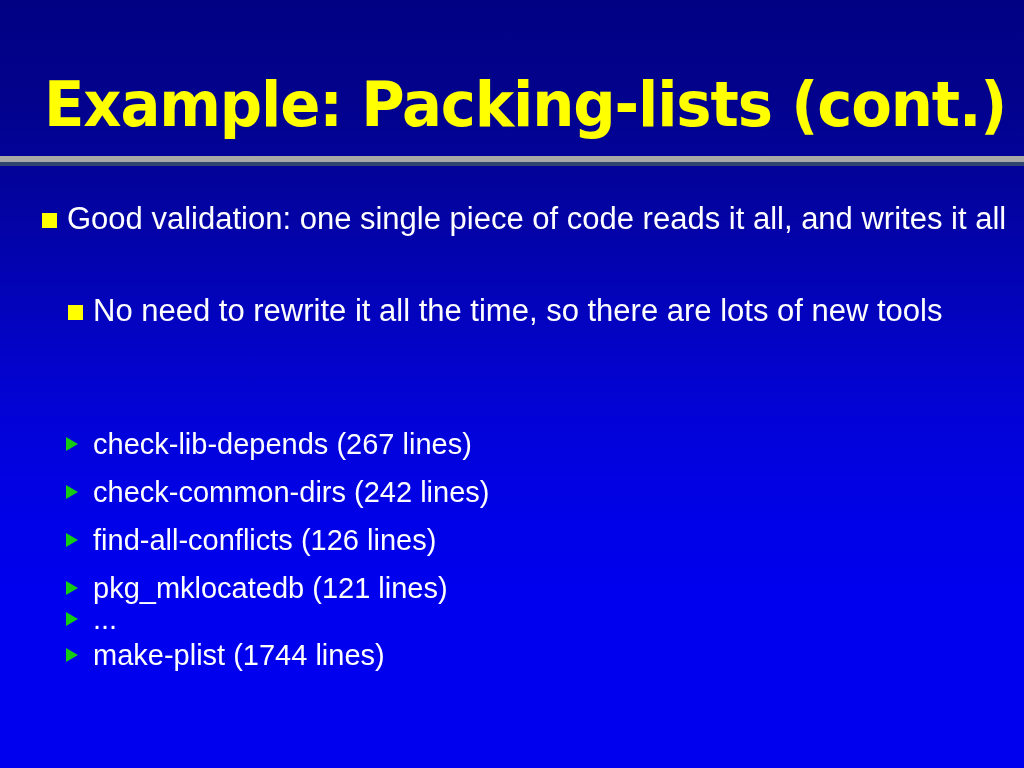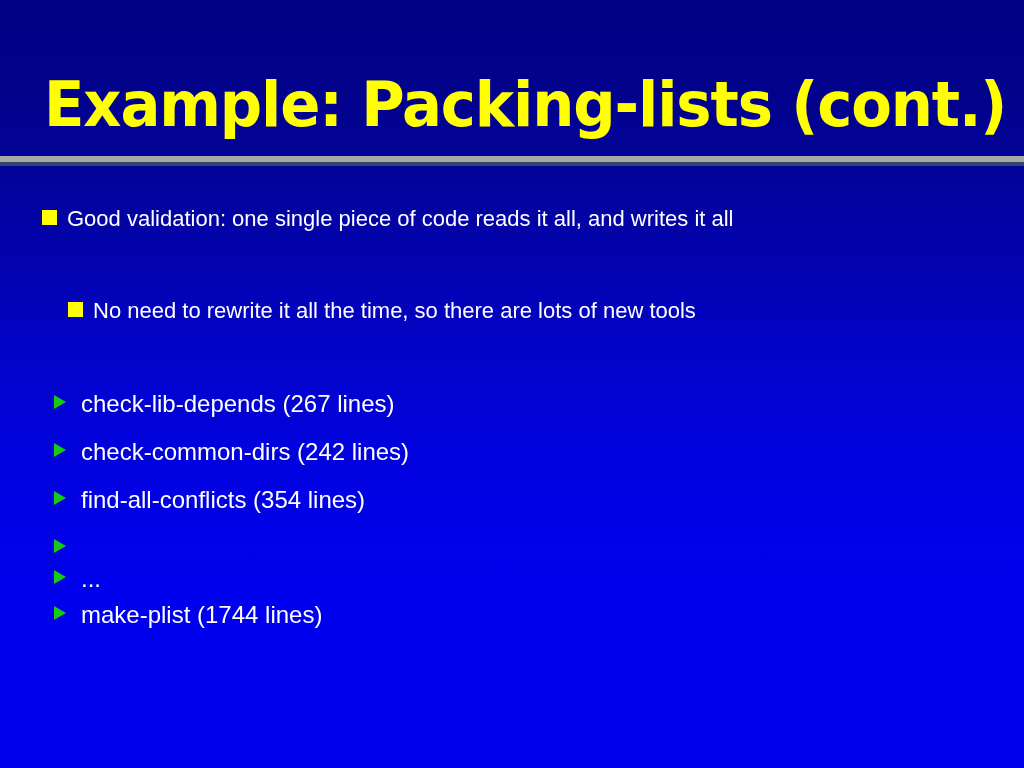--- a/index.html
+++ b/index.html
@@ -77,21 +77,21 @@
     height: 592px;
   }
 
   
   .l1-block {
     position: absolute;
     left: 0;
     width: 1024px;
     color: #ffffff;
     font-family: "Liberation Sans", sans-serif;
-    font-size: 22px;
+    font-size: 31px;
     line-height: 45px;
     text-indent: 42px;
     white-space: normal;
     word-break: break-all;
     overflow-wrap: anywhere;
   }
   .l1-text {
     white-space: normal;
   }
   .sq-bullet {
@@ -102,27 +102,28 @@
     vertical-align: 1px;
     margin-right: 10px;
   }
 
   #l1-item-0 { top: 20px; }
   #l1-item-1 { top: 112px; padding-left: 26px; }
 
   
   .l2-item {
     position: absolute;
-    left: 54px;
+    left: 66px;
     width: 900px;
     color: #ffffff;
     font-family: "Liberation Sans", sans-serif;
-    font-size: 24px;
+    font-size: 29px;
     line-height: 40px;
     white-space: nowrap;
+    margin-top: 40px;
   }
   .tri-bullet {
     display: inline-block;
     width: 0;
     height: 0;
     border-top: 7px solid transparent;
     border-bottom: 7px solid transparent;
     border-left: 12px solid #15cc15;
     vertical-align: 3px;
     margin-right: 15px;
@@ -160,25 +161,25 @@
 
     <div class="l2-item" id="l2-item-0">
       <span class="tri-bullet"></span><span class="l2-label">check-lib-depends (267 lines)</span>
     </div>
 
     <div class="l2-item" id="l2-item-1">
       <span class="tri-bullet"></span><span class="l2-label">check-common-dirs (242 lines)</span>
     </div>
 
     <div class="l2-item" id="l2-item-2">
-      <span class="tri-bullet"></span><span class="l2-label">find-all-conflicts (354 lines)</span>
+      <span class="tri-bullet"></span><span class="l2-label">find-all-conflicts (126 lines)</span>
     </div>
 
     <div class="l2-item" id="l2-item-3">
-      <span class="tri-bullet"></span>
+      <span class="tri-bullet"></span><span class="l2-label">pkg_mklocatedb (121 lines)</span>
     </div>
 
     <div class="l2-item" id="l2-item-4">
       <span class="tri-bullet"></span><span class="l2-label">...</span>
     </div>
 
     <div class="l2-item" id="l2-item-5">
       <span class="tri-bullet"></span><span class="l2-label">make-plist (1744 lines)</span>
     </div>
 

